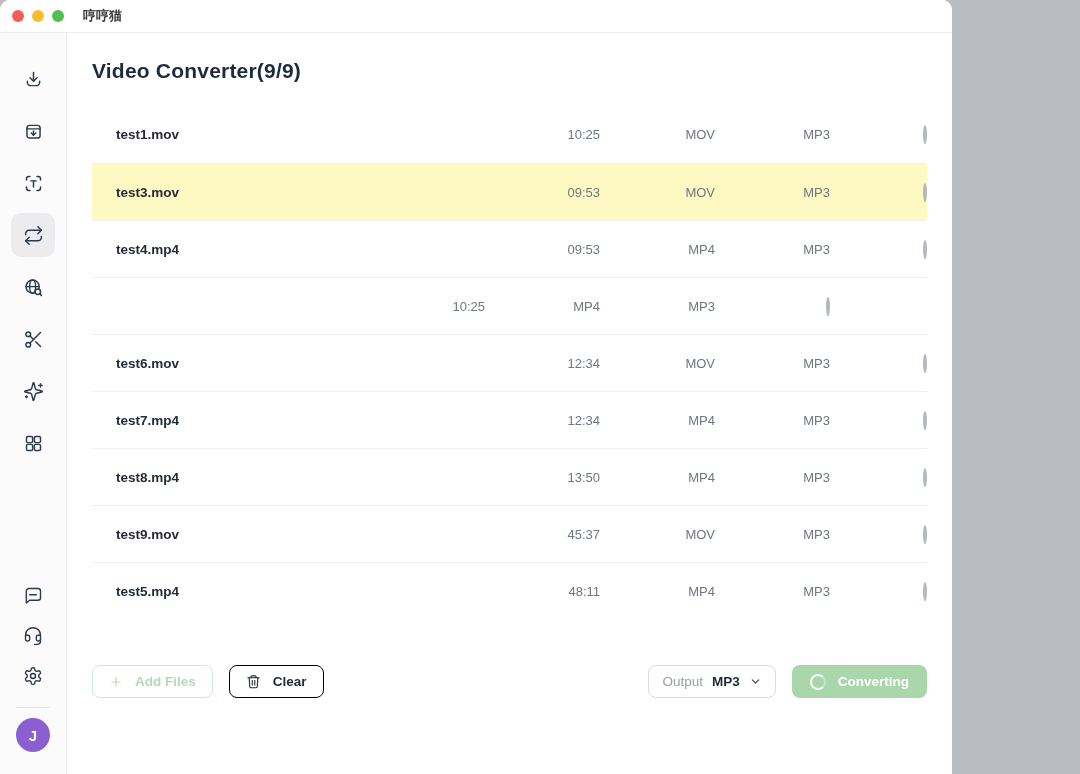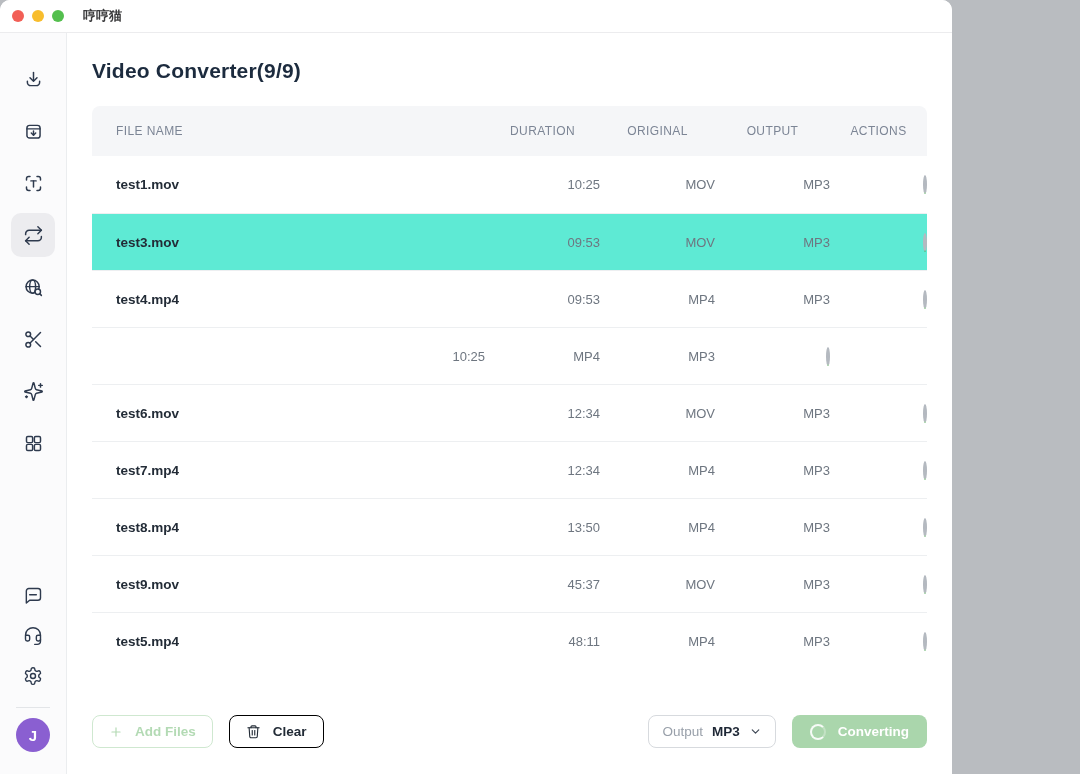--- a/index.html
+++ b/index.html
@@ -34,21 +34,21 @@
   .main { flex:1; background:#fff; padding:0 25px; display:flex; flex-direction:column; }
   .page-title { margin-top:26px; font-size:21px; font-weight:700; color:#1c2b3e; letter-spacing:.2px; }
 
   .table { margin-top:23px; }
   .thead, .trow { display:grid; grid-template-columns:1fr 115px 115px 115px 97px; align-items:center; }
   .thead { height:50px; background:#f5f6f8; border-radius:8px 8px 0 0; color:#7c8595; font-size:12px; font-weight:500; letter-spacing:.4px; }
   .thead .c0 { padding-left:24px; }
   .thead .c { text-align:center; }
   .trow { height:57px; }
   .trow + .trow { border-top:1px solid #edeff1; }
-  .trow.alt { background:#5eead4; }
+  .trow.alt { background:#fef9c3; }
   .trow .file { padding-left:24px; font-size:13.5px; font-weight:600; color:#232c37; }
   .trow .cell { text-align:right; color:#6e7680; font-size:13px; }
   .spinner { width:19px; height:19px; border:2px solid #b4b9c0; border-bottom-color:#55a65a; border-radius:50%; margin:0 auto; }
 
   
   .bottombar { margin-top:46px; display:flex; justify-content:space-between; align-items:center; }
   .group { display:flex; align-items:center; gap:16px; }
   .btn { height:33px; border-radius:8px; display:inline-flex; align-items:center; gap:12px; padding:0 16px; font-size:13.5px; background:#fff; cursor:pointer; }
   .btn svg { stroke-linecap:round; stroke-linejoin:round; fill:none; }
   .btn-add { border:1px solid #cfe8d0; color:#b3dab4; font-weight:600; }
@@ -169,27 +169,20 @@
         </svg>
       </div>
       <div class="side-divider"></div>
       <div class="avatar">J</div>
     </div>
 
     <div class="main">
       <div class="page-title">Video Converter(9/9)</div>
 
       <div class="table">
-        <div class="thead">
-          <div class="c0">FILE NAME</div>
-          <div class="c">DURATION</div>
-          <div class="c">ORIGINAL</div>
-          <div class="c">OUTPUT</div>
-          <div class="c">ACTIONS</div>
-        </div>
 
         <div class="trow">
           <div class="file">test1.mov</div>
           <div class="cell">10:25</div>
           <div class="cell">MOV</div>
           <div class="cell">MP3</div>
           <div class="cell"><span class="spinner"></span></div>
         </div>
         <div class="trow alt">
           <div class="file">test3.mov</div>

